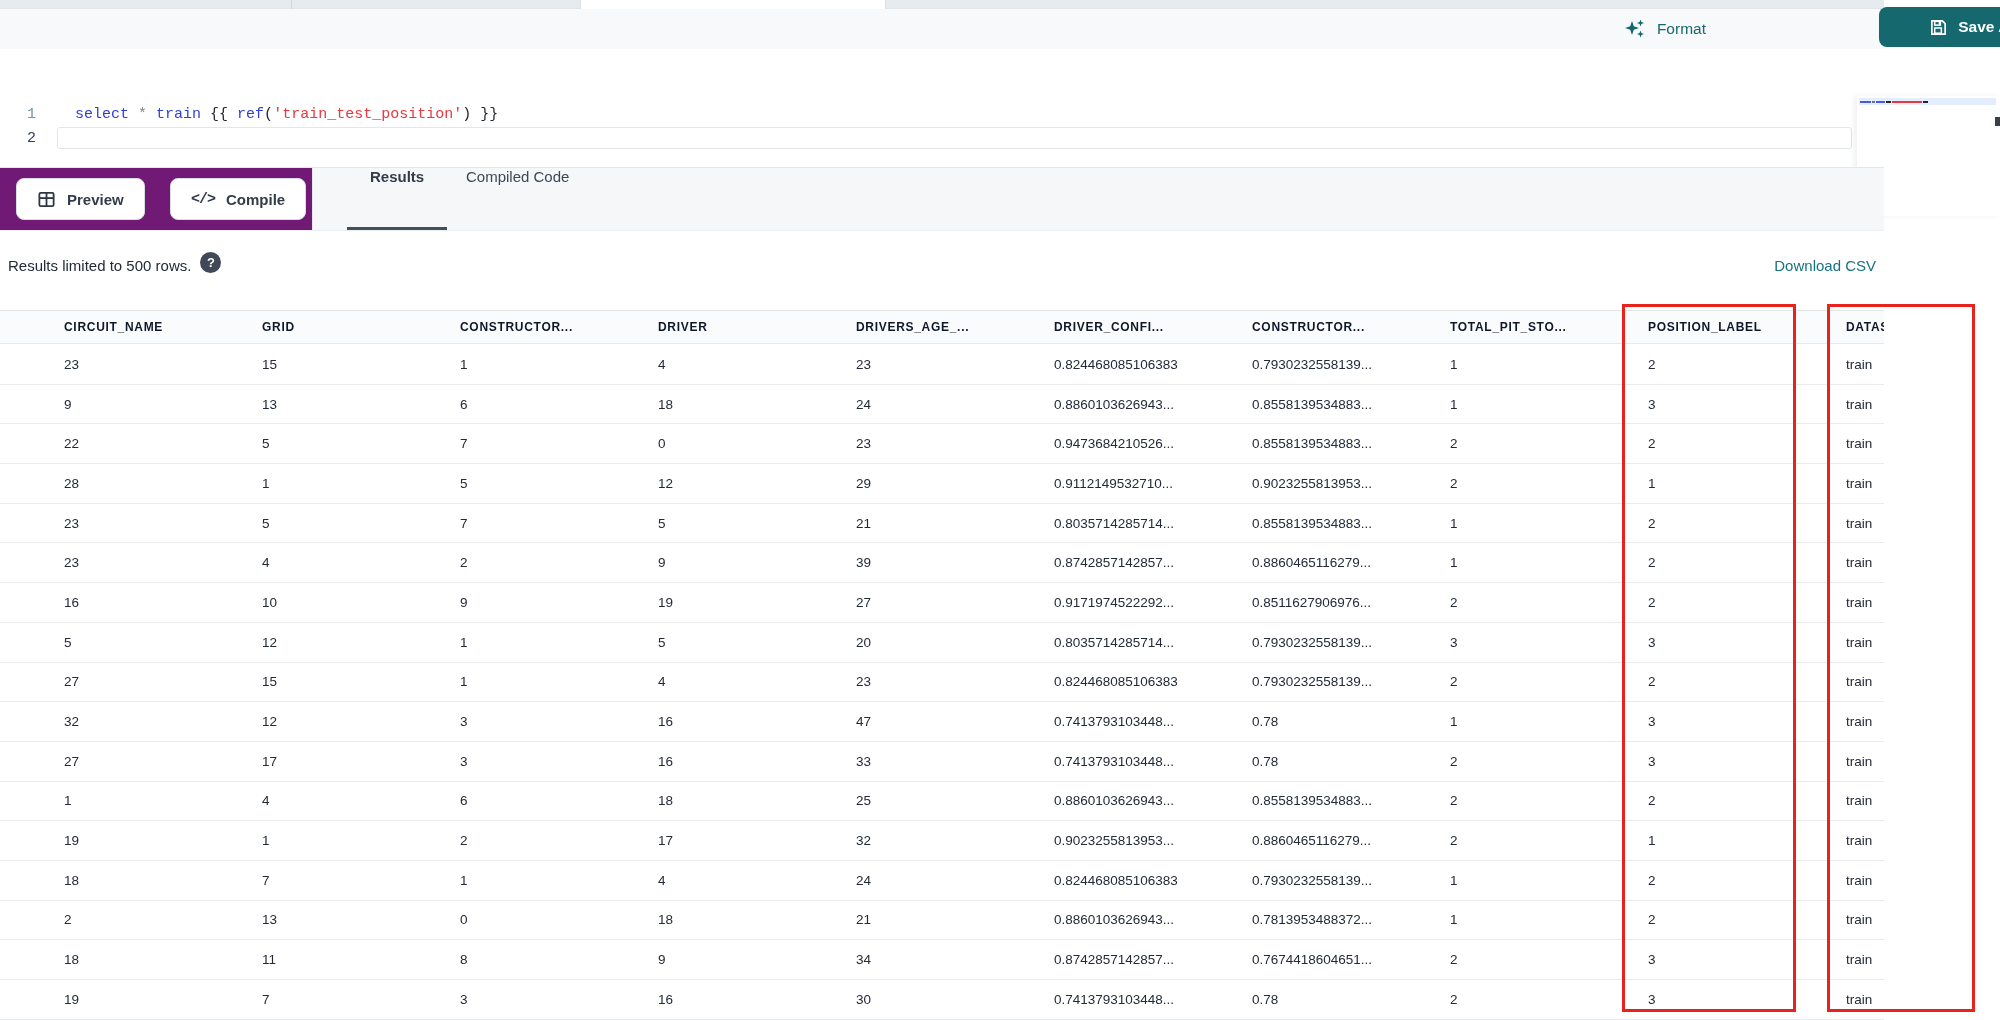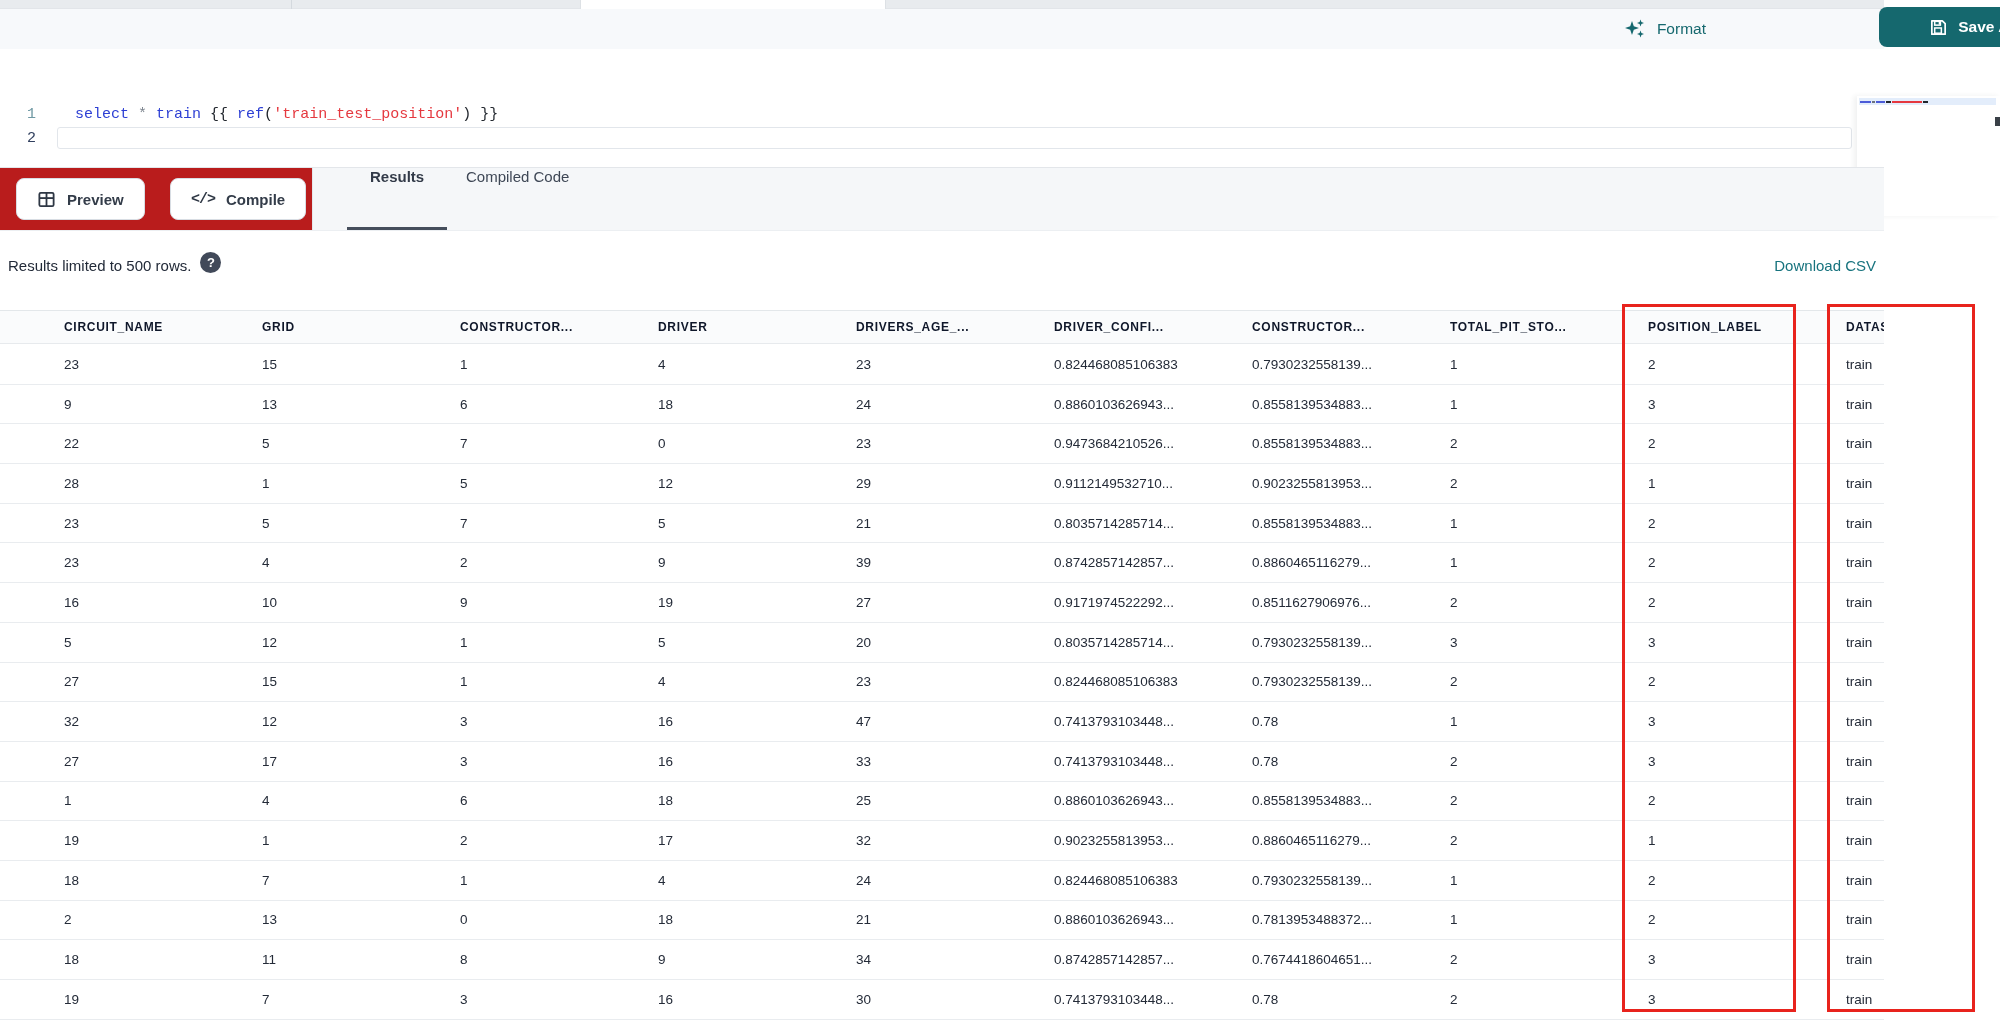--- a/index.html
+++ b/index.html
@@ -37,21 +37,21 @@
   
   .minimap { position: absolute; left: 1857px; top: 47px; width: 143px; height: 120px; background: #ffffff; box-shadow: -3px 0 5px rgba(40,50,60,0.07); }
   .minimap .mini-line { position: absolute; top: 2px; left: 2px; right: 4px; height: 7px; background: #e3edfb; display: flex; align-items: center; gap: 1px; padding: 0 1px; }
   .minimap .mini-line i { display: block; height: 2px; }
   .minimap .marker { position: absolute; right: 0; top: 21px; width: 5px; height: 9px; background: #3a4047; }
 
   .editor-divider { position: absolute; top: 167px; left: 0; right: 0; height: 1px; background: #e3e6ea; }
 
   
   .actions-row { position: absolute; top: 168px; left: 0; right: 0; height: 63px; background: #f5f7f9; border-bottom: 1px solid #eceff2; }
-  .actions-left { position: absolute; left: 0; top: 0; width: 313px; height: 100%; background: #b91c1c; border-right: 1px solid #e4e8ec; }
+  .actions-left { position: absolute; left: 0; top: 0; width: 313px; height: 100%; background: #701a75; border-right: 1px solid #e4e8ec; }
   .btn { position: absolute; top: 10px; height: 42px; display: flex; align-items: center; gap: 11px; background: #ffffff; border: 1px solid #d8dde3; border-radius: 8px; padding: 0 20px; font-size: 15px; font-weight: bold; color: #333c49; cursor: pointer; font-family: "Liberation Sans", sans-serif; }
   .btn-preview { left: 16px; }
   .btn-compile { left: 170px; }
   .compile-glyph { font-family: "Liberation Mono", monospace; font-weight: bold; font-size: 15px; color: #2e3744; letter-spacing: -1px; }
   .tab { position: absolute; top: 0; height: 100%; display: flex; align-items: flex-start; font-size: 15px; cursor: pointer; }
   .tab-results { left: 370px; color: #333b49; font-weight: bold; }
   .tab-compiled { left: 466px; color: #3e4755; }
   .tab-underline { position: absolute; left: 347px; bottom: 0; width: 100px; height: 3px; background: #454e5c; }
 
   

